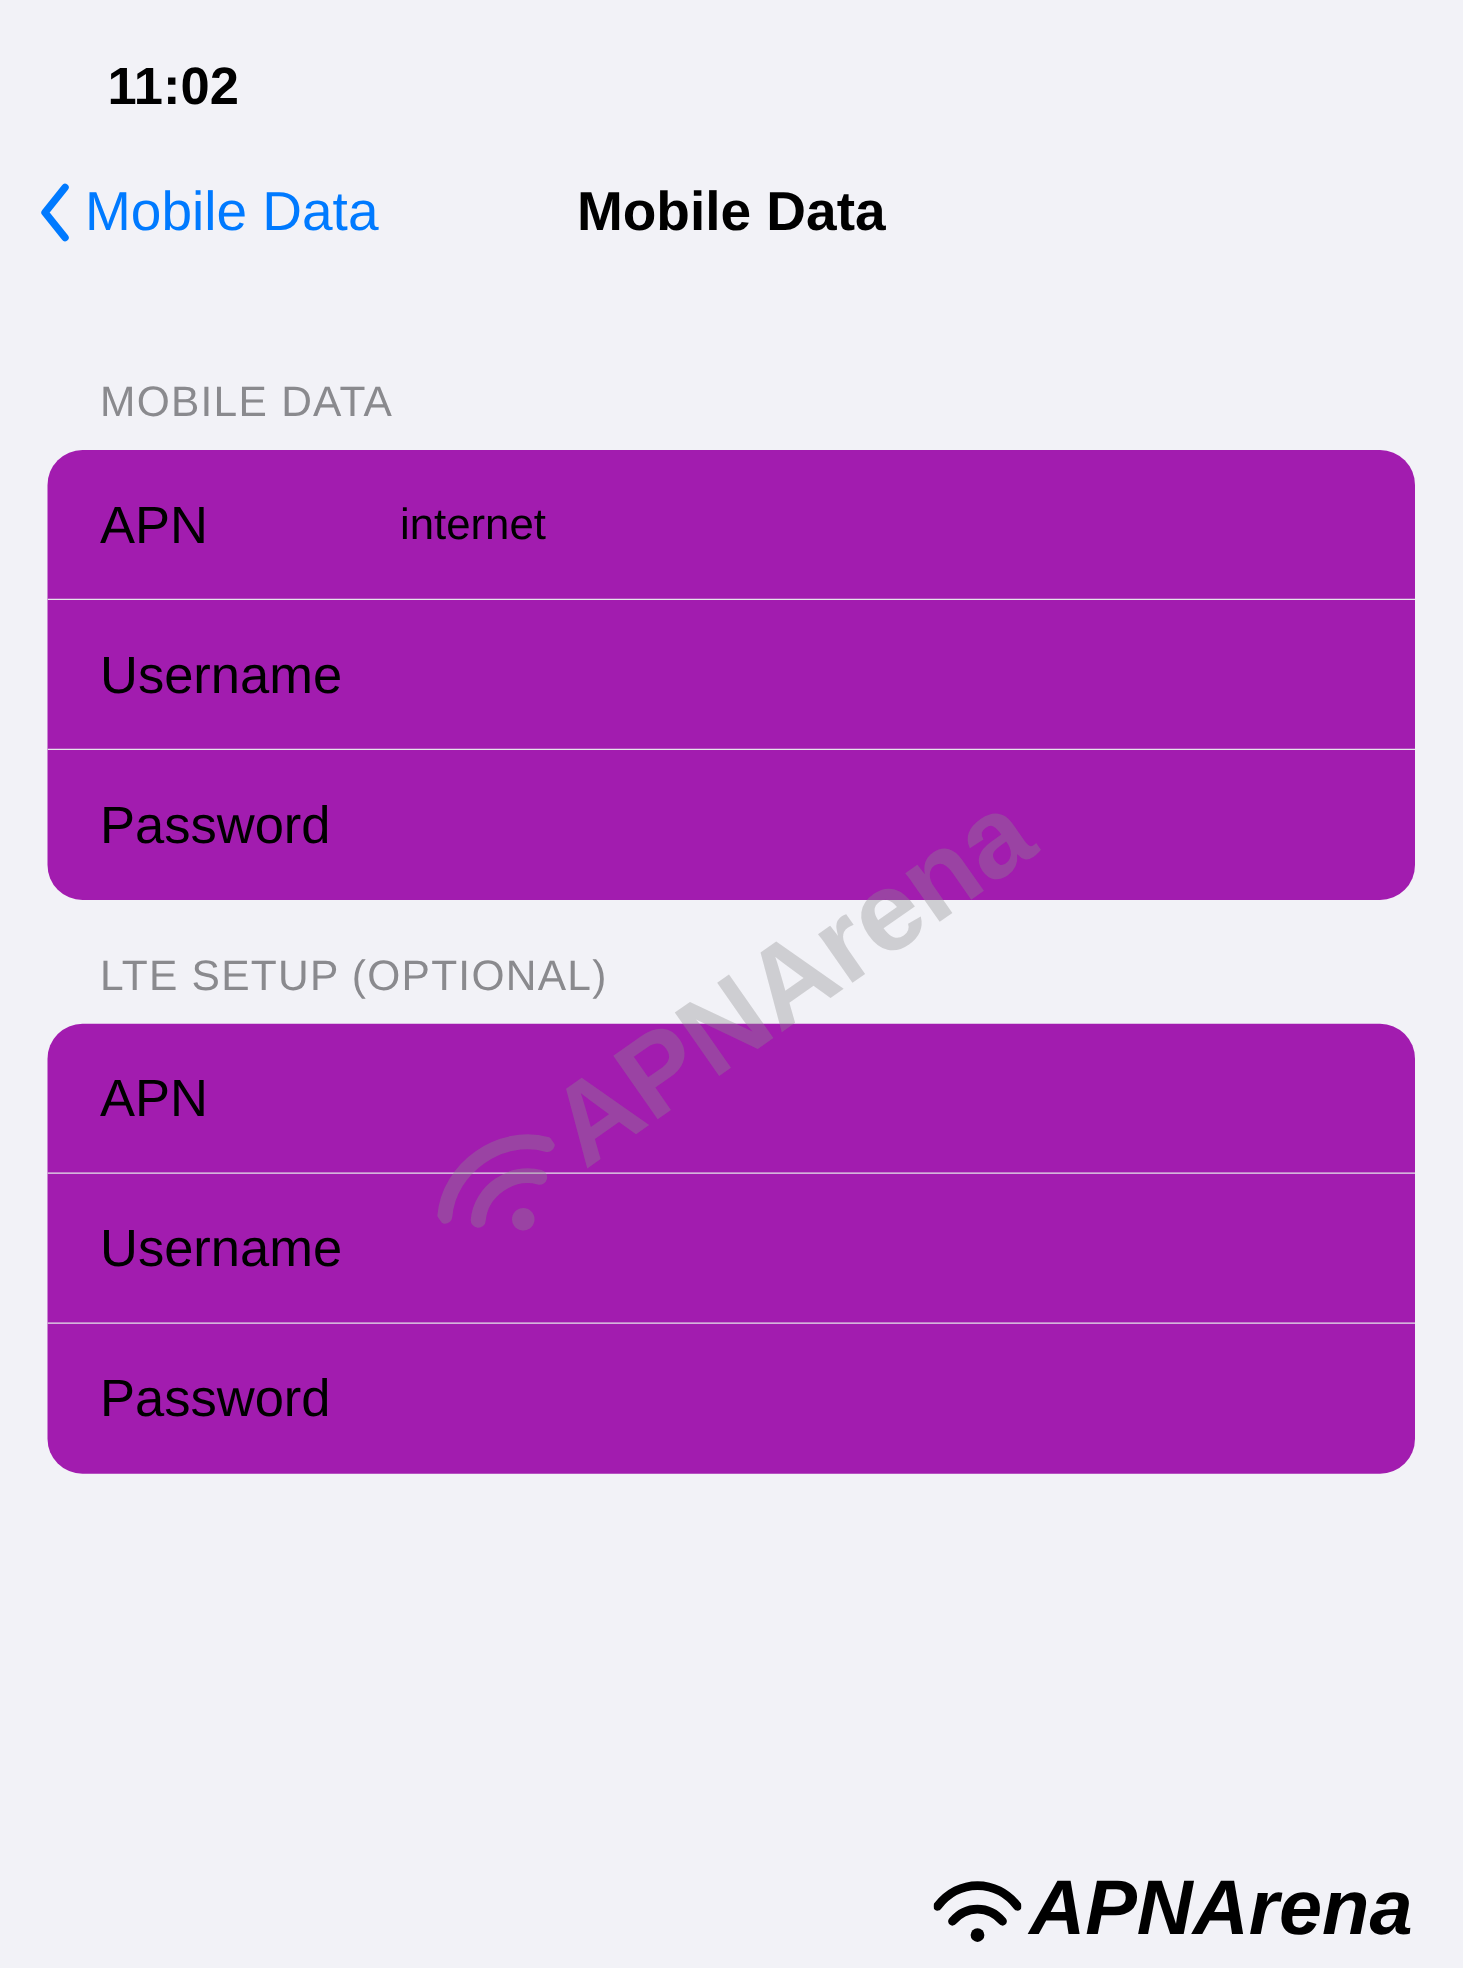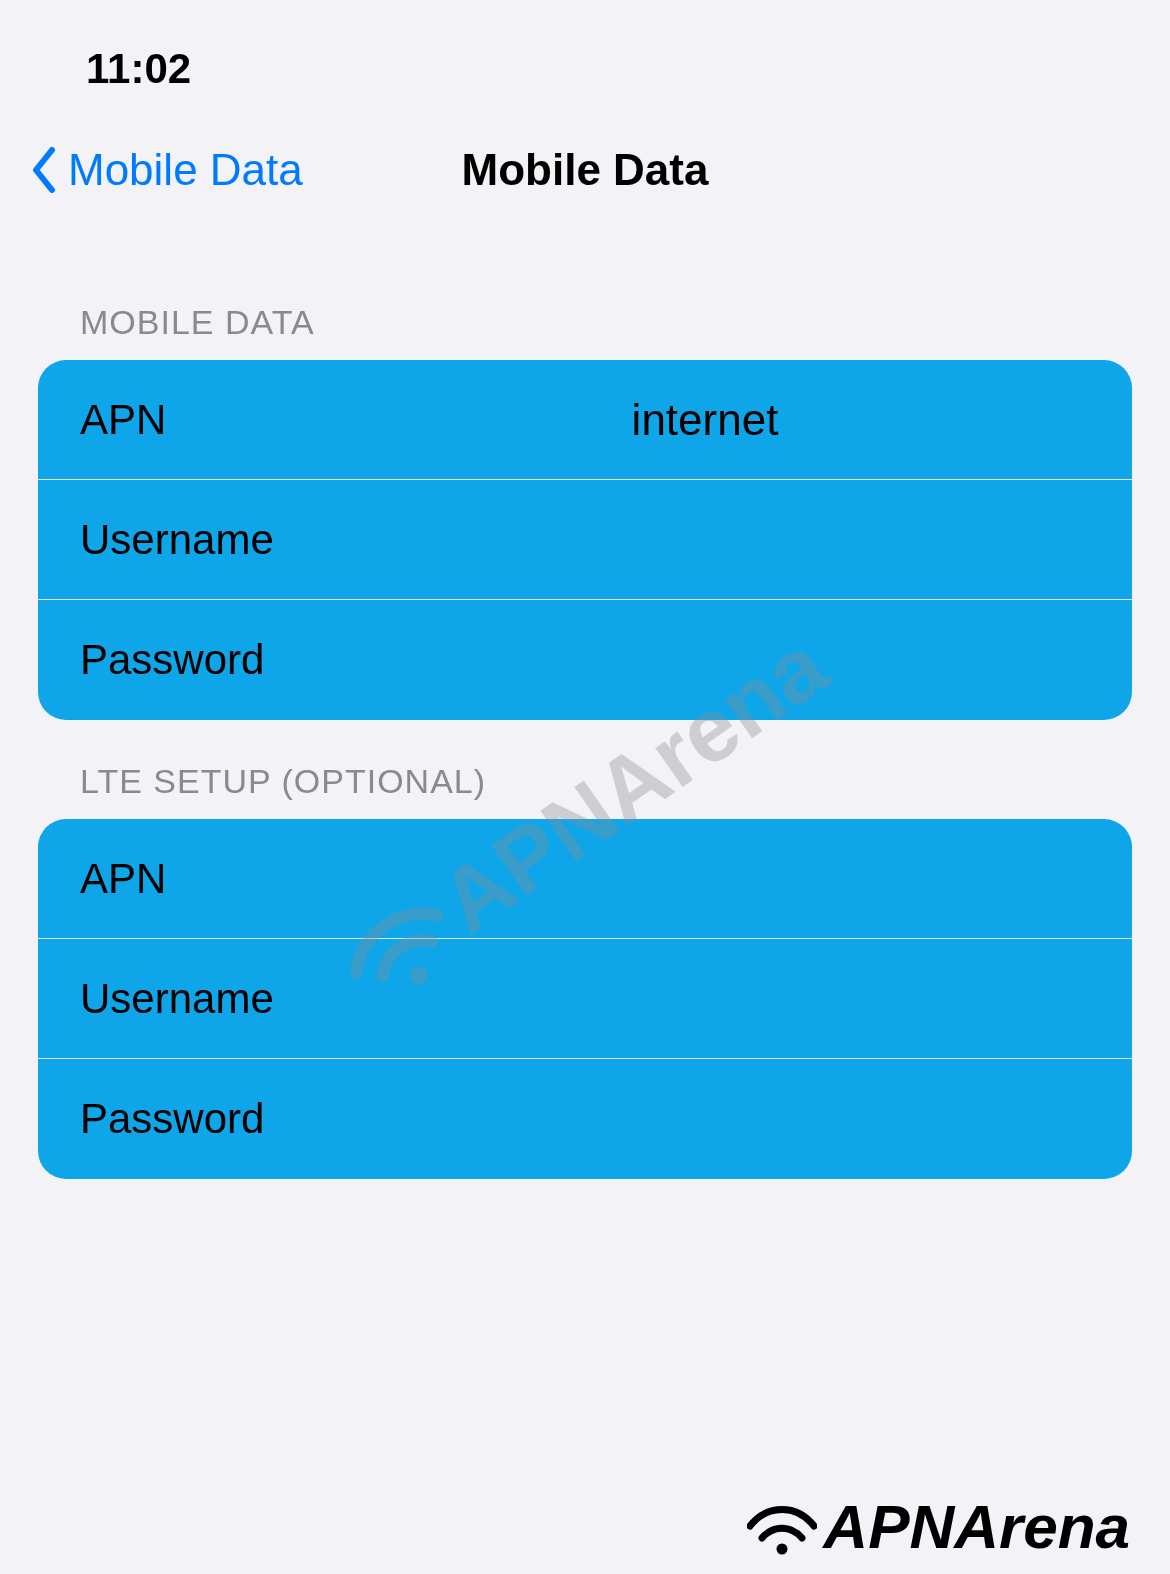--- a/index.html
+++ b/index.html
@@ -120,21 +120,21 @@
     .section-header {
       font-size: 34px;
       font-weight: 400;
       color: #8a8a8e;
       text-transform: uppercase;
       letter-spacing: 1px;
       padding-left: 42px;
       padding-bottom: 18px;
     }
     .card {
-      background: #0ea5e9;
+      background: #a21caf;
       border-radius: 28px;
       overflow: hidden;
     }
     .row {
       display: flex;
       align-items: center;
       height: 120px;
       padding: 0 42px;
     }
     .row:not(:last-child) {
@@ -143,26 +143,25 @@
     .row-label {
       width: 240px;
       font-size: 42px;
       font-weight: 400;
       color: #000;
     }
     .row-input {
       flex: 1;
       border: none;
       outline: none;
-      font-size: 44px;
+      font-size: 35px;
       font-weight: 400;
       color: #000;
       background: transparent;
       font-family: inherit;
-      text-align: center;
     }
     .watermark-center {
       position: absolute;
       left: 50%;
       top: 52%;
       transform: translate(-50%, -50%) rotate(-35deg);
       font-size: 90px;
       font-weight: 700;
       color: rgba(140, 140, 140, 0.35);
       display: flex;

